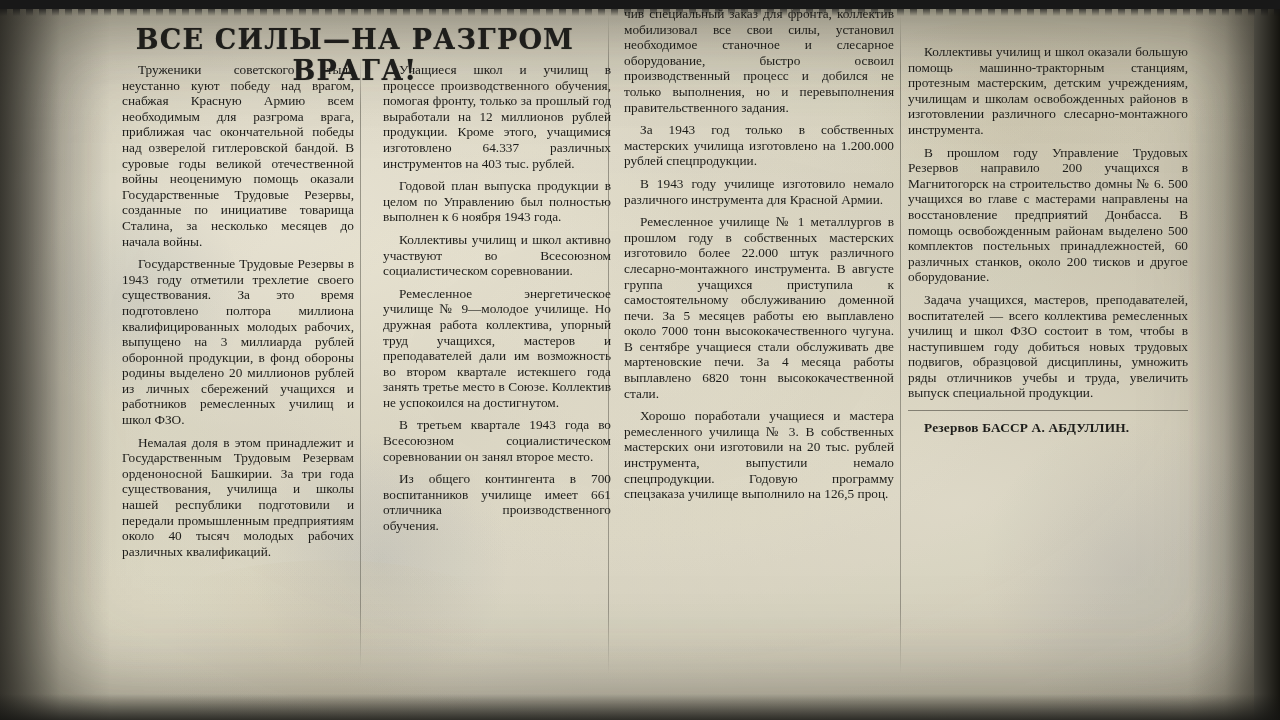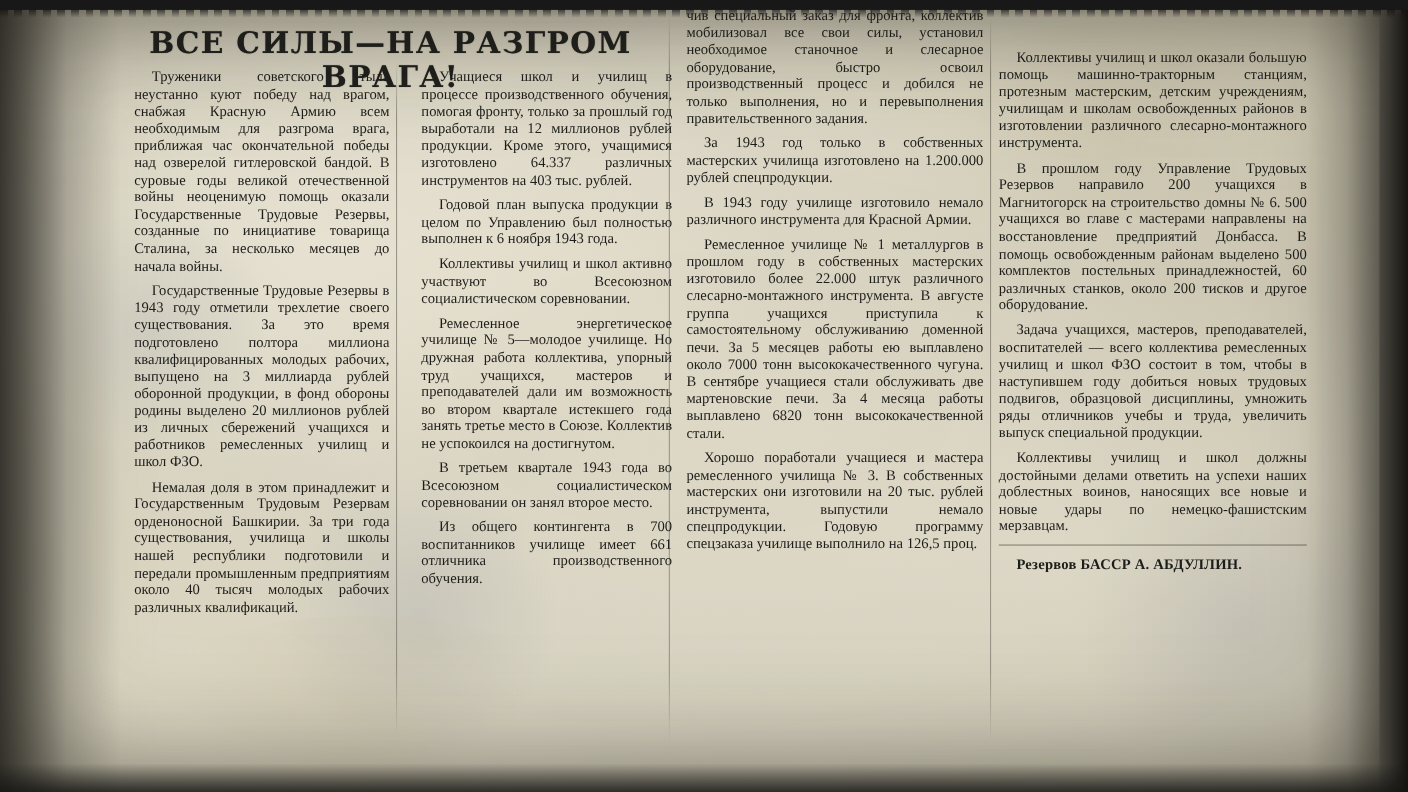--- a/index.html
+++ b/index.html
@@ -191,38 +191,37 @@
     <div class="col col1">
       <p>Труженики советского тыла неустанно куют победу над врагом, снабжая Красную Армию всем необходимым для разгрома врага, приближая час окончательной победы над озверелой гитлеровской бандой. В суровые годы великой отечественной войны неоценимую помощь оказали Государственные Трудовые Резервы, созданные по инициативе товарища Сталина, за несколько месяцев до начала войны.</p>
       <p>Государственные Трудовые Резервы в 1943 году отметили трехлетие своего существования. За это время подготовлено полтора миллиона квалифицированных молодых рабочих, выпущено на 3 миллиарда рублей оборонной продукции, в фонд обороны родины выделено 20 миллионов рублей из личных сбережений учащихся и работников ремесленных училищ и школ ФЗО.</p>
       <p>Немалая доля в этом принадлежит и Государственным Трудовым Резервам орденоносной Башкирии. За три года существования, училища и школы нашей республики подготовили и передали промышленным предприятиям около 40 тысяч молодых рабочих различных квалификаций.</p>
     </div>
 
     <div class="col col2">
       <p>Учащиеся школ и училищ в процессе производственного обучения, помогая фронту, только за прошлый год выработали на 12 миллионов рублей продукции. Кроме этого, учащимися изготовлено 64.337 различных инструментов на 403 тыс. рублей.</p>
       <p>Годовой план выпуска продукции в целом по Управлению был полностью выполнен к 6 ноября 1943 года.</p>
       <p>Коллективы училищ и школ активно участвуют во Всесоюзном социалистическом соревновании.</p>
-      <p>Ремесленное энергетическое училище № 5—молодое училище. Но дружная работа коллектива, упорный труд учащихся, мастеров и преподавателей дали им возможность во втором квартале истекшего года занять третье место в Союзе. Коллектив не успокоился на достигнутом.</p>
+      <p>Ремесленное энергетическое училище № 9—молодое училище. Но дружная работа коллектива, упорный труд учащихся, мастеров и преподавателей дали им возможность во втором квартале истекшего года занять третье место в Союзе. Коллектив не успокоился на достигнутом.</p>
       <p>В третьем квартале 1943 года во Всесоюзном социалистическом соревновании он занял второе место.</p>
       <p>Из общего контингента в 700 воспитанников училище имеет 661 отличника производственного обучения.</p>
     </div>
 
     <div class="col col3">
       <p class="noind">чив специальный заказ для фронта, коллектив мобилизовал все свои силы, установил необходимое станочное и слесарное оборудование, быстро освоил производственный процесс и добился не только выполнения, но и перевыполнения правительственного задания.</p>
       <p>За 1943 год только в собственных мастерских училища изготовлено на 1.200.000 рублей спецпродукции.</p>
       <p>В 1943 году училище изготовило немало различного инструмента для Красной Армии.</p>
       <p>Ремесленное училище № 1 металлургов в прошлом году в собственных мастерских изготовило более 22.000 штук различного слесарно-монтажного инструмента. В августе группа учащихся приступила к самостоятельному обслуживанию доменной печи. За 5 месяцев работы ею выплавлено около 7000 тонн высококачественного чугуна. В сентябре учащиеся стали обслуживать две мартеновские печи. За 4 месяца работы выплавлено 6820 тонн высококачественной стали.</p>
       <p>Хорошо поработали учащиеся и мастера ремесленного училища № 3. В собственных мастерских они изготовили на 20 тыс. рублей инструмента, выпустили немало спецпродукции. Годовую программу спецзаказа училище выполнило на 126,5 проц.</p>
     </div>
 
     <div class="col col4">
       <p>Коллективы училищ и школ оказали большую помощь машинно-тракторным станциям, протезным мастерским, детским учреждениям, училищам и школам освобожденных районов в изготовлении различного слесарно-монтажного инструмента.</p>
       <p>В прошлом году Управление Трудовых Резервов направило 200 учащихся в Магнитогорск на строительство домны № 6. 500 учащихся во главе с мастерами направлены на восстановление предприятий Донбасса. В помощь освобожденным районам выделено 500 комплектов постельных принадлежностей, 60 различных станков, около 200 тисков и другое оборудование.</p>
       <p>Задача учащихся, мастеров, преподавателей, воспитателей — всего коллектива ремесленных училищ и школ ФЗО состоит в том, чтобы в наступившем году добиться новых трудовых подвигов, образцовой дисциплины, умножить ряды отличников учебы и труда, увеличить выпуск специальной продукции.</p>
-      <p>Коллективы училищ и школ должны достойными делами ответить на успехи наших доблестных воинов, наносящих все новые и новые удары по немецко-фашистским мерзавцам.</p>
       <div class="divider"></div>
       <p class="sig">Резервов БАССР А. АБДУЛЛИН.</p>
     </div>
 
     <div class="soft"></div>
     <div class="vignette"></div>
   </div>
 
   <div class="left-band"></div>
   <div class="right-band"></div>

